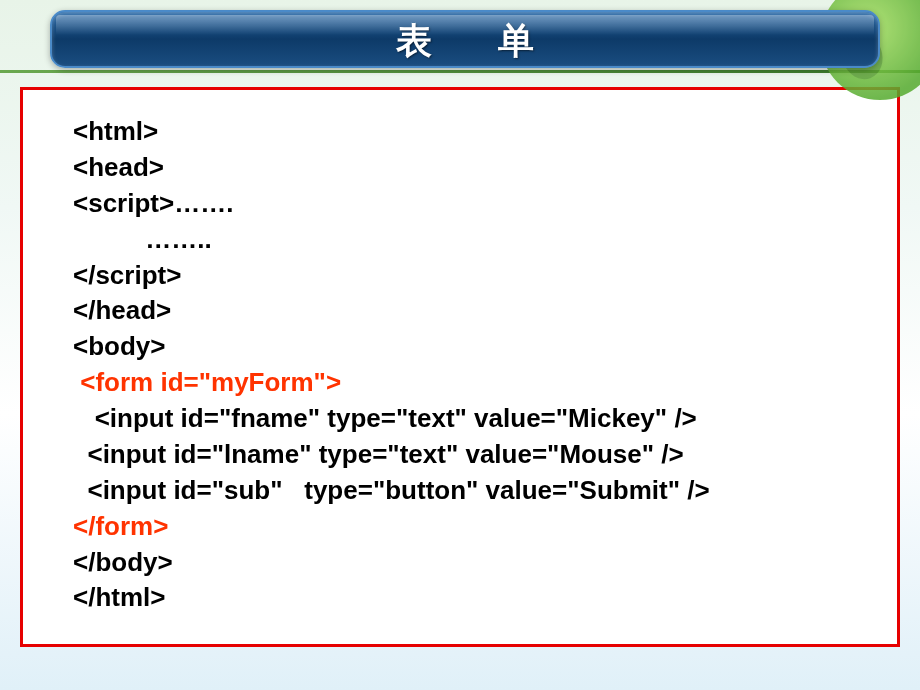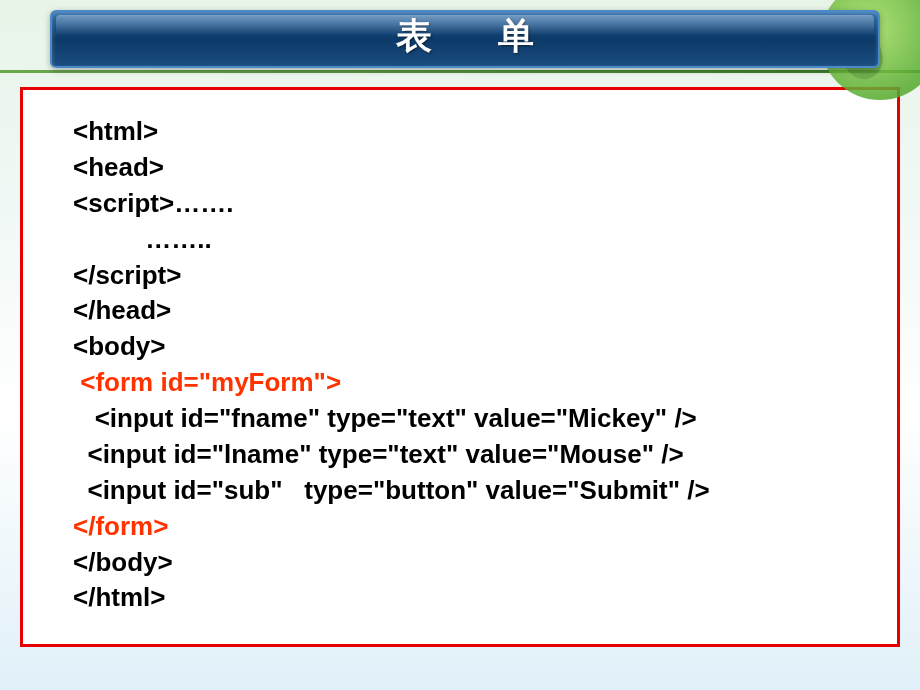--- a/index.html
+++ b/index.html
@@ -25,24 +25,24 @@
     top:40px;left:20px;
     border-radius:50% 50% 50% 50% / 60% 60% 40% 40%;
     transform:rotate(-20deg);
     opacity:0.6;
   }
   .title-bar {
     margin: 10px 40px 0 50px;
     height: 58px;
     background: linear-gradient(to bottom, #2a6aa8 0%, #0d3a68 50%, #1a4d80 100%);
     border: 2px solid #4a8ac8;
-    border-radius: 6px;
+    border-radius: 15px;
     box-shadow: inset 0 2px 4px rgba(255,255,255,0.25), 0 2px 6px rgba(0,0,0,0.3);
     display: flex;
-    align-items: flex-start;
+    align-items: flex-end;
     justify-content: center;
     position: relative;
   }
   .title-bar::before{
     content:"";
     position:absolute;
     left:4px;right:4px;top:3px;height:20px;
     background:linear-gradient(to bottom, rgba(255,255,255,0.35), rgba(255,255,255,0));
     border-radius:4px 4px 0 0;
   }

